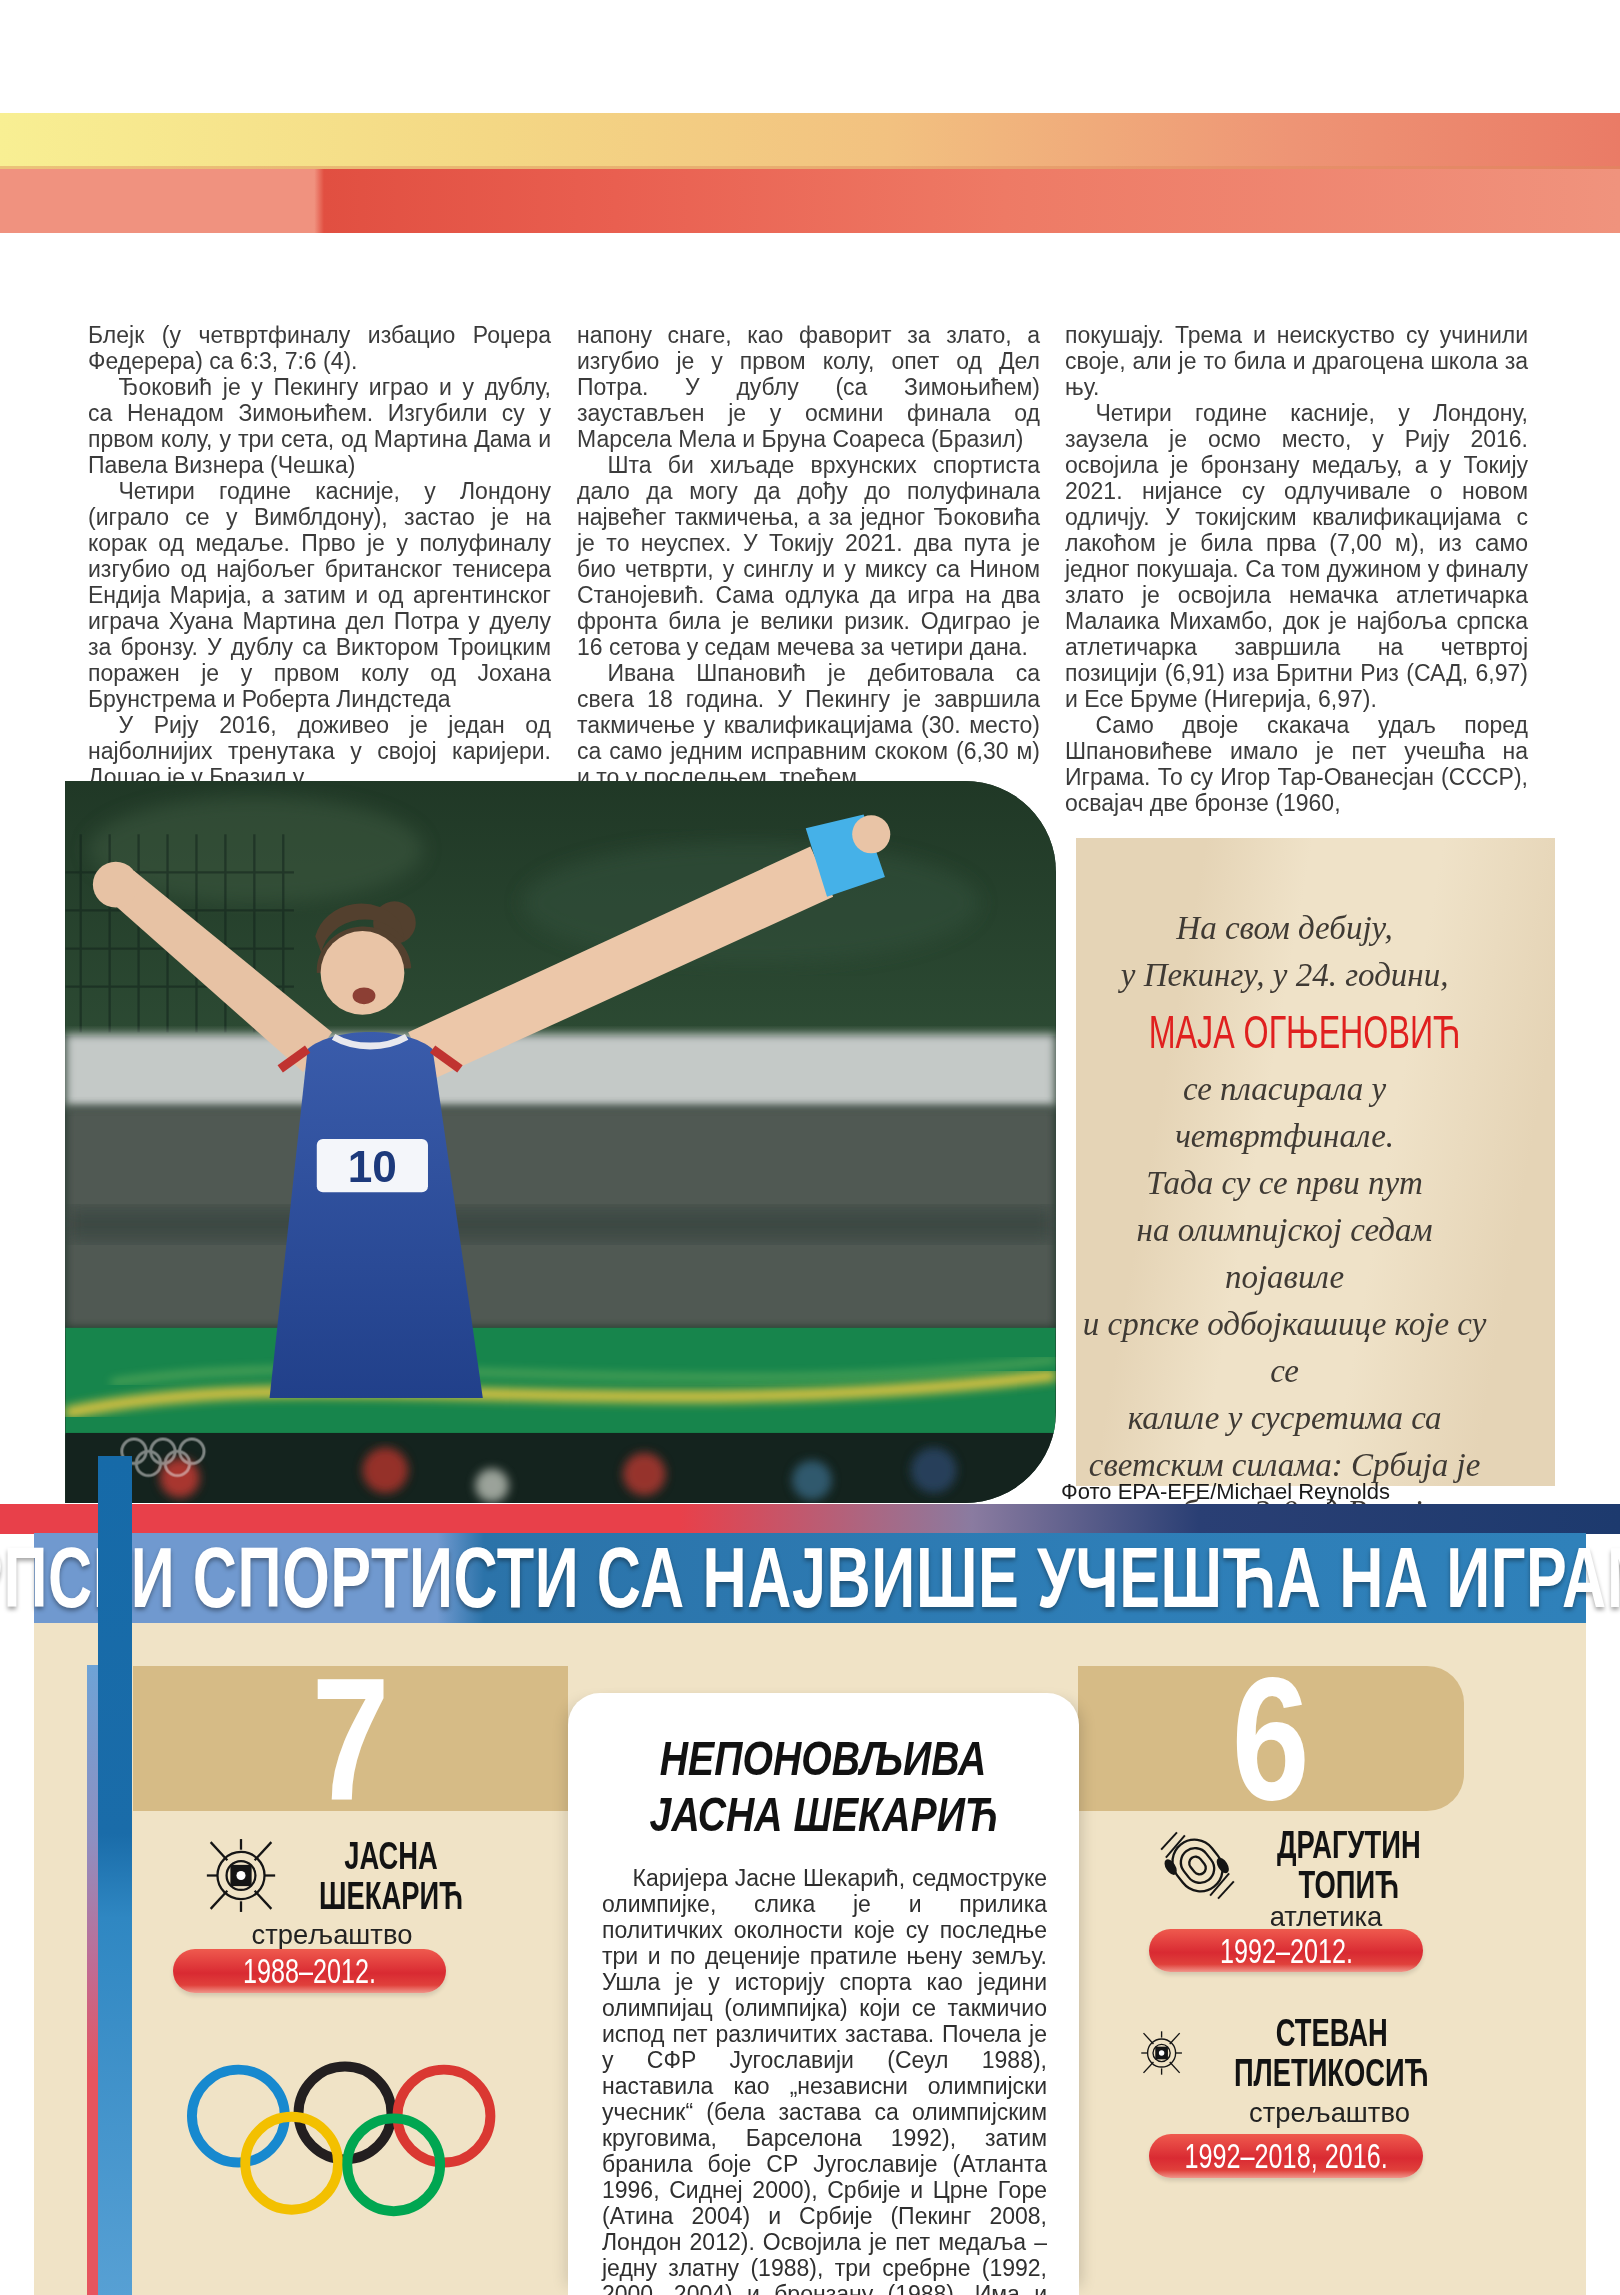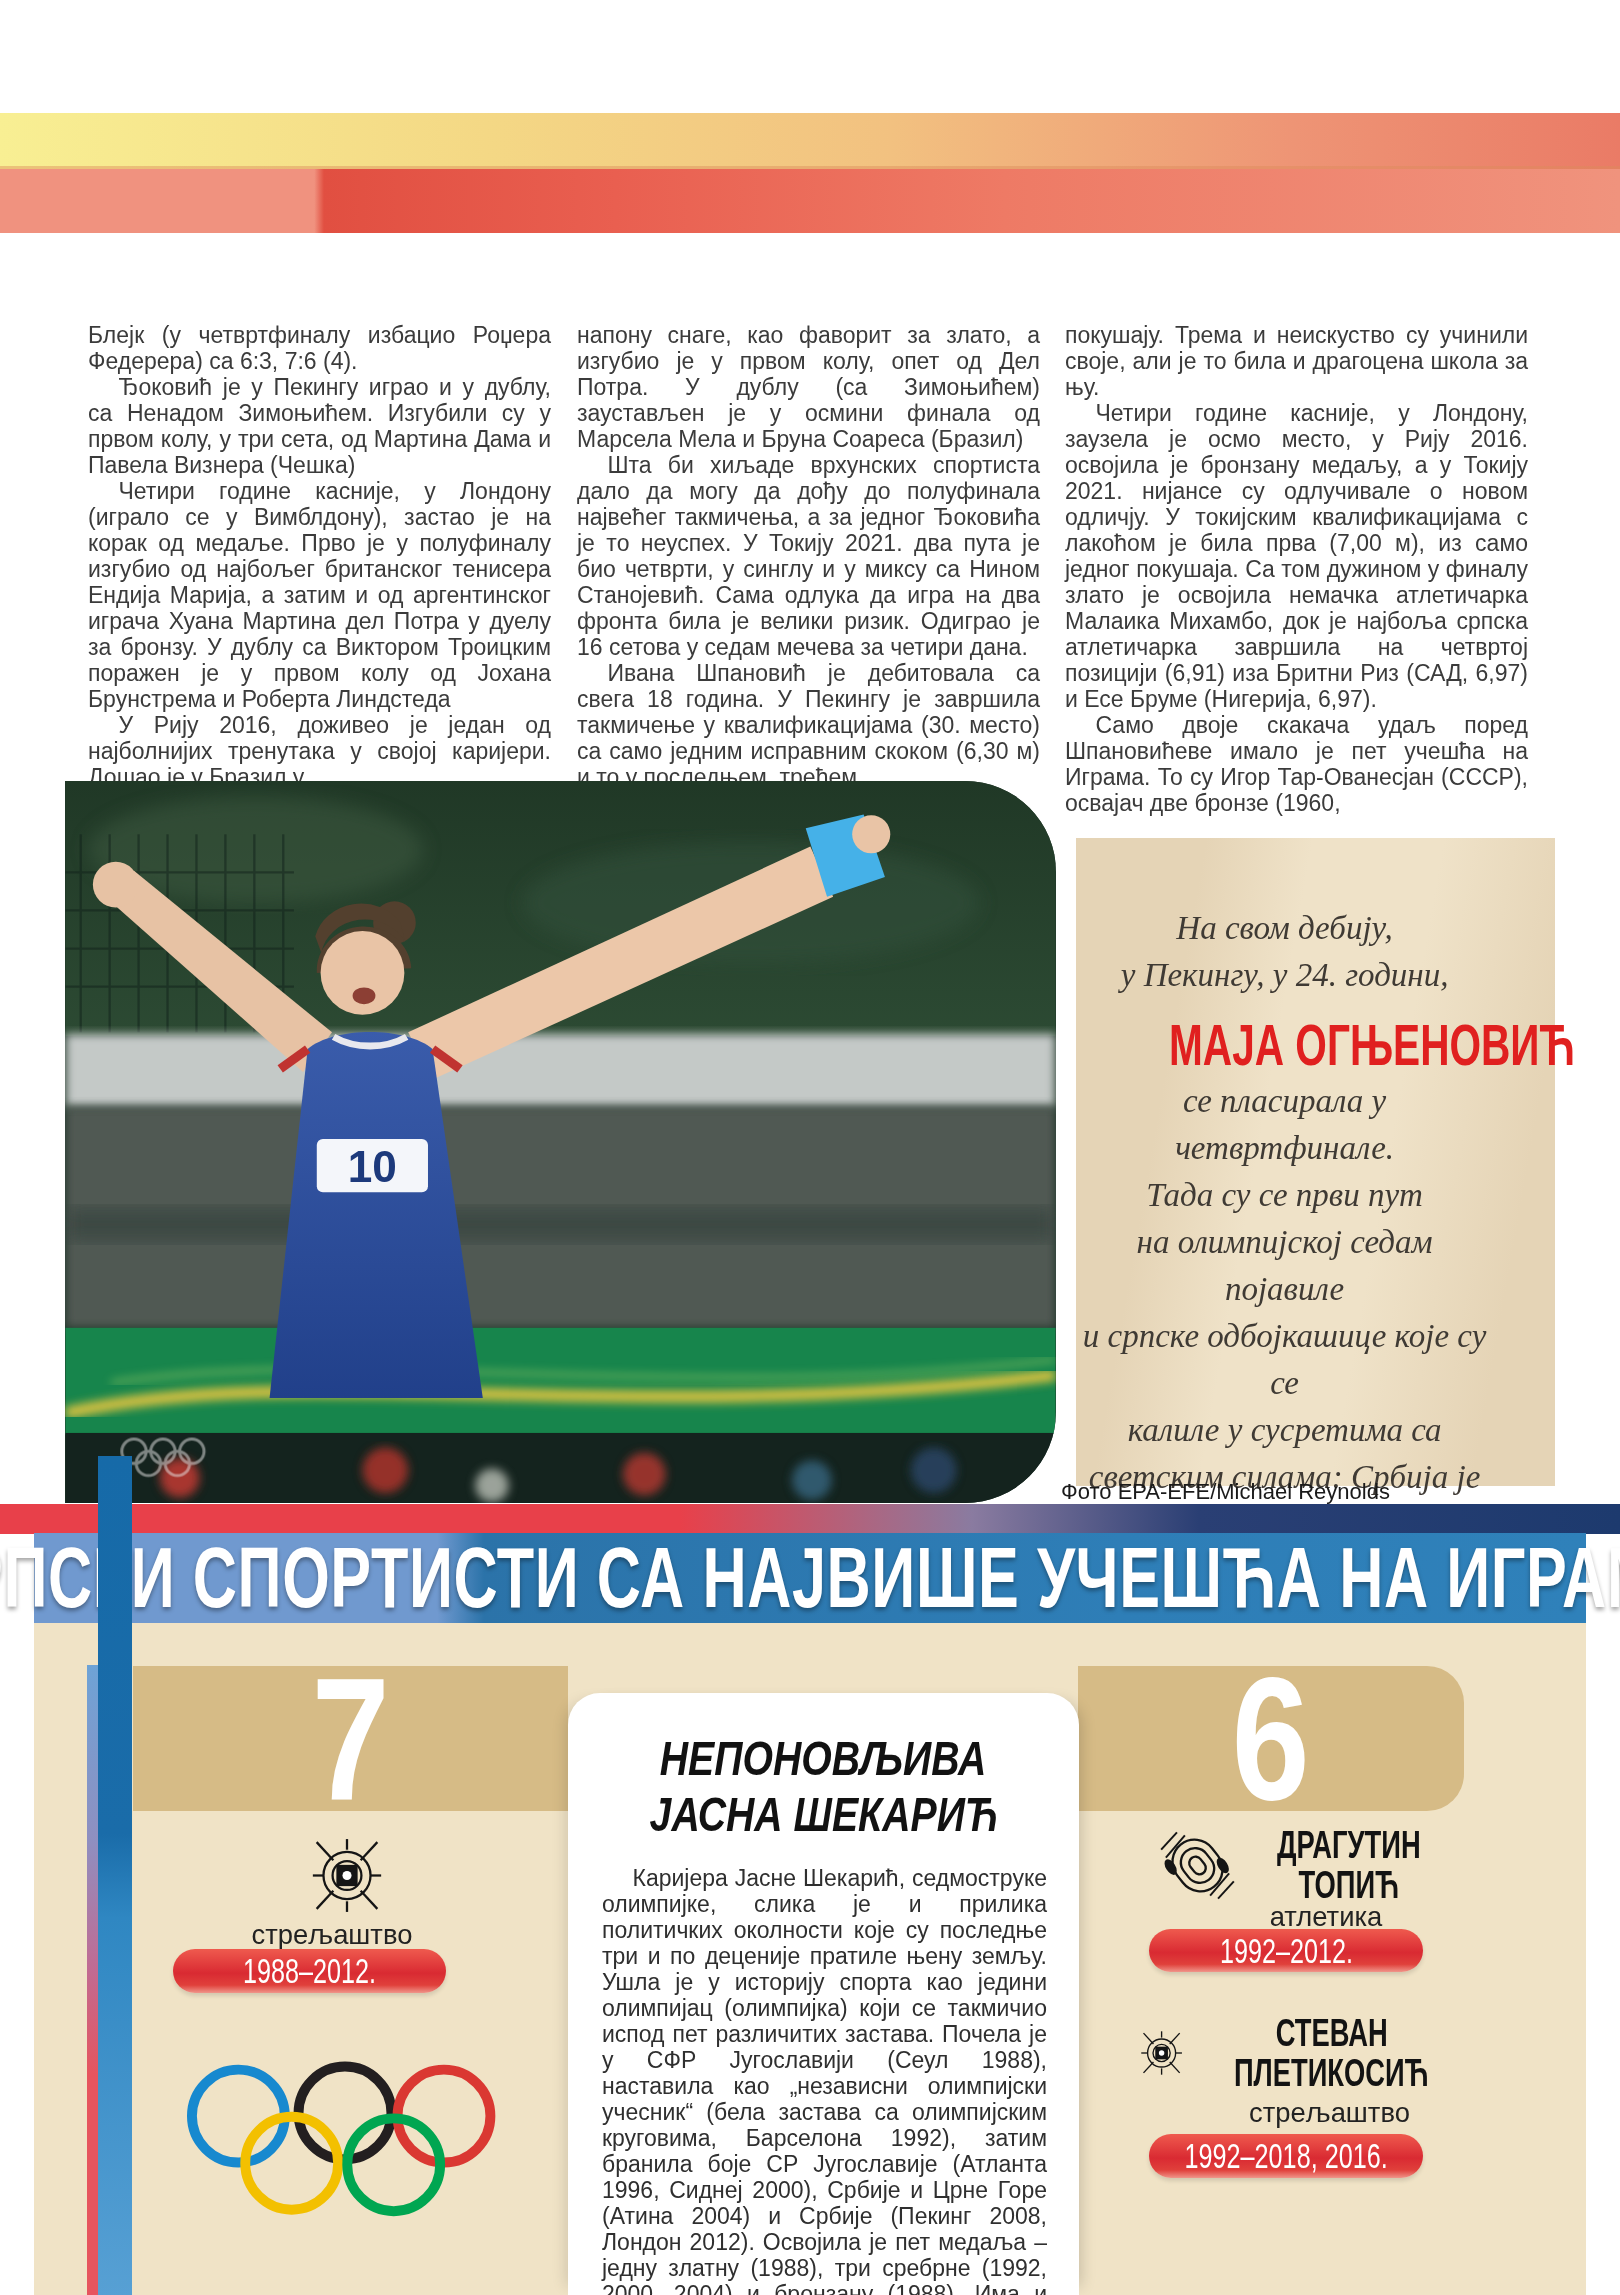--- a/index.html
+++ b/index.html
@@ -21,21 +21,21 @@
          border-radius:0 91px 91px 0;overflow:hidden;background:#1d3527;}
   .caption-box{position:absolute;left:156px;top:745px;width:338px;height:107px;background:#ffffff;
     display:flex;flex-direction:column;justify-content:center;align-items:center;z-index:5;
     font-weight:bold;font-size:26px;line-height:32px;color:#1d1d1d;text-align:center;}
   .credit{position:absolute;left:1061px;top:1479px;font-size:22px;color:#1a1a1a;z-index:4;}
   
   .quote-area{position:absolute;left:1076px;top:838px;width:479px;height:648px;
     background:linear-gradient(100deg,#e5d4b6 0%,#e5d4b6 22%,#efe2c8 40%,#efe2c8 62%,#e5d4b6 86%);}
   .quote-inner{position:absolute;left:6.1px;top:67px;width:405px;text-align:center;color:#3f3a34;}
   .pq-line{font-family:"Liberation Serif",serif;font-style:italic;font-size:33px;line-height:47px;}
-  .pq-highlight{font-size:58px;line-height:67px;font-weight:bold;color:#e0201f;margin-top:12px;}
+  .pq-highlight{font-size:46px;line-height:67px;font-weight:normal;color:#e0201f;}
   
   .banner-stripe{position:absolute;left:0;top:1504px;width:1620px;height:30px;
     background:linear-gradient(90deg,#e8404a 0%,#e8404a 42%,#8a7ba0 60%,#2a3f74 74%,#1d3a6e 100%);}
   .banner{position:absolute;left:34px;top:1533px;width:1552px;height:90px;
     background:linear-gradient(90deg,#7099cf 0%,#7099cf 26%,#2b73a9 29%,#2e7eb7 70%,#2f81ba 100%);
     display:flex;align-items:center;justify-content:center;}
   .banner-title{color:#ffffff;font-weight:bold;font-size:85px;white-space:nowrap;
     text-shadow:0 3px 5.3px rgba(0,0,0,.35);letter-spacing:0.8px;}
   
   .bottom-bg{position:absolute;left:34px;top:1623px;width:1552px;height:672px;background:#f0e3c6;}
@@ -230,20 +230,24 @@
         <line x1="5" y1="56" x2="19" y2="56"></line>
           <line x1="81" y1="56" x2="95" y2="56"></line>
         <line x1="10" y1="12" x2="32" y2="36"></line>
           <line x1="90" y1="12" x2="68" y2="36"></line>
         <line x1="10" y1="100" x2="32" y2="76"></line>
           <line x1="90" y1="100" x2="68" y2="76"></line>
       </g>
       <rect x="36" y="42" width="28" height="28" fill="#151515"></rect>
       <circle cx="50" cy="56" r="6" fill="#ffffff"></circle>
     </svg>
+    <div class="ath-name">
+      <div><span class="cx">ЈАСНА</span></div>
+      <div><span class="cx">ШЕКАРИЋ</span></div>
+    </div>
   </div>
   <div class="sport" style="left:229px;top:1919px;width:206px">стрељаштво</div>
   <div class="pill" style="left:173px;top:1949px;width:273px">
     <span class="cx">1988–2012.</span>
   </div>
 
   <svg class="rings" width="335" height="179" viewBox="0 0 440 235">
     <g fill="none" stroke-width="13">
       <circle cx="78" cy="88" r="61" stroke="#1789cf"></circle>
       <circle cx="218" cy="84" r="61" stroke="#231f20"></circle>

